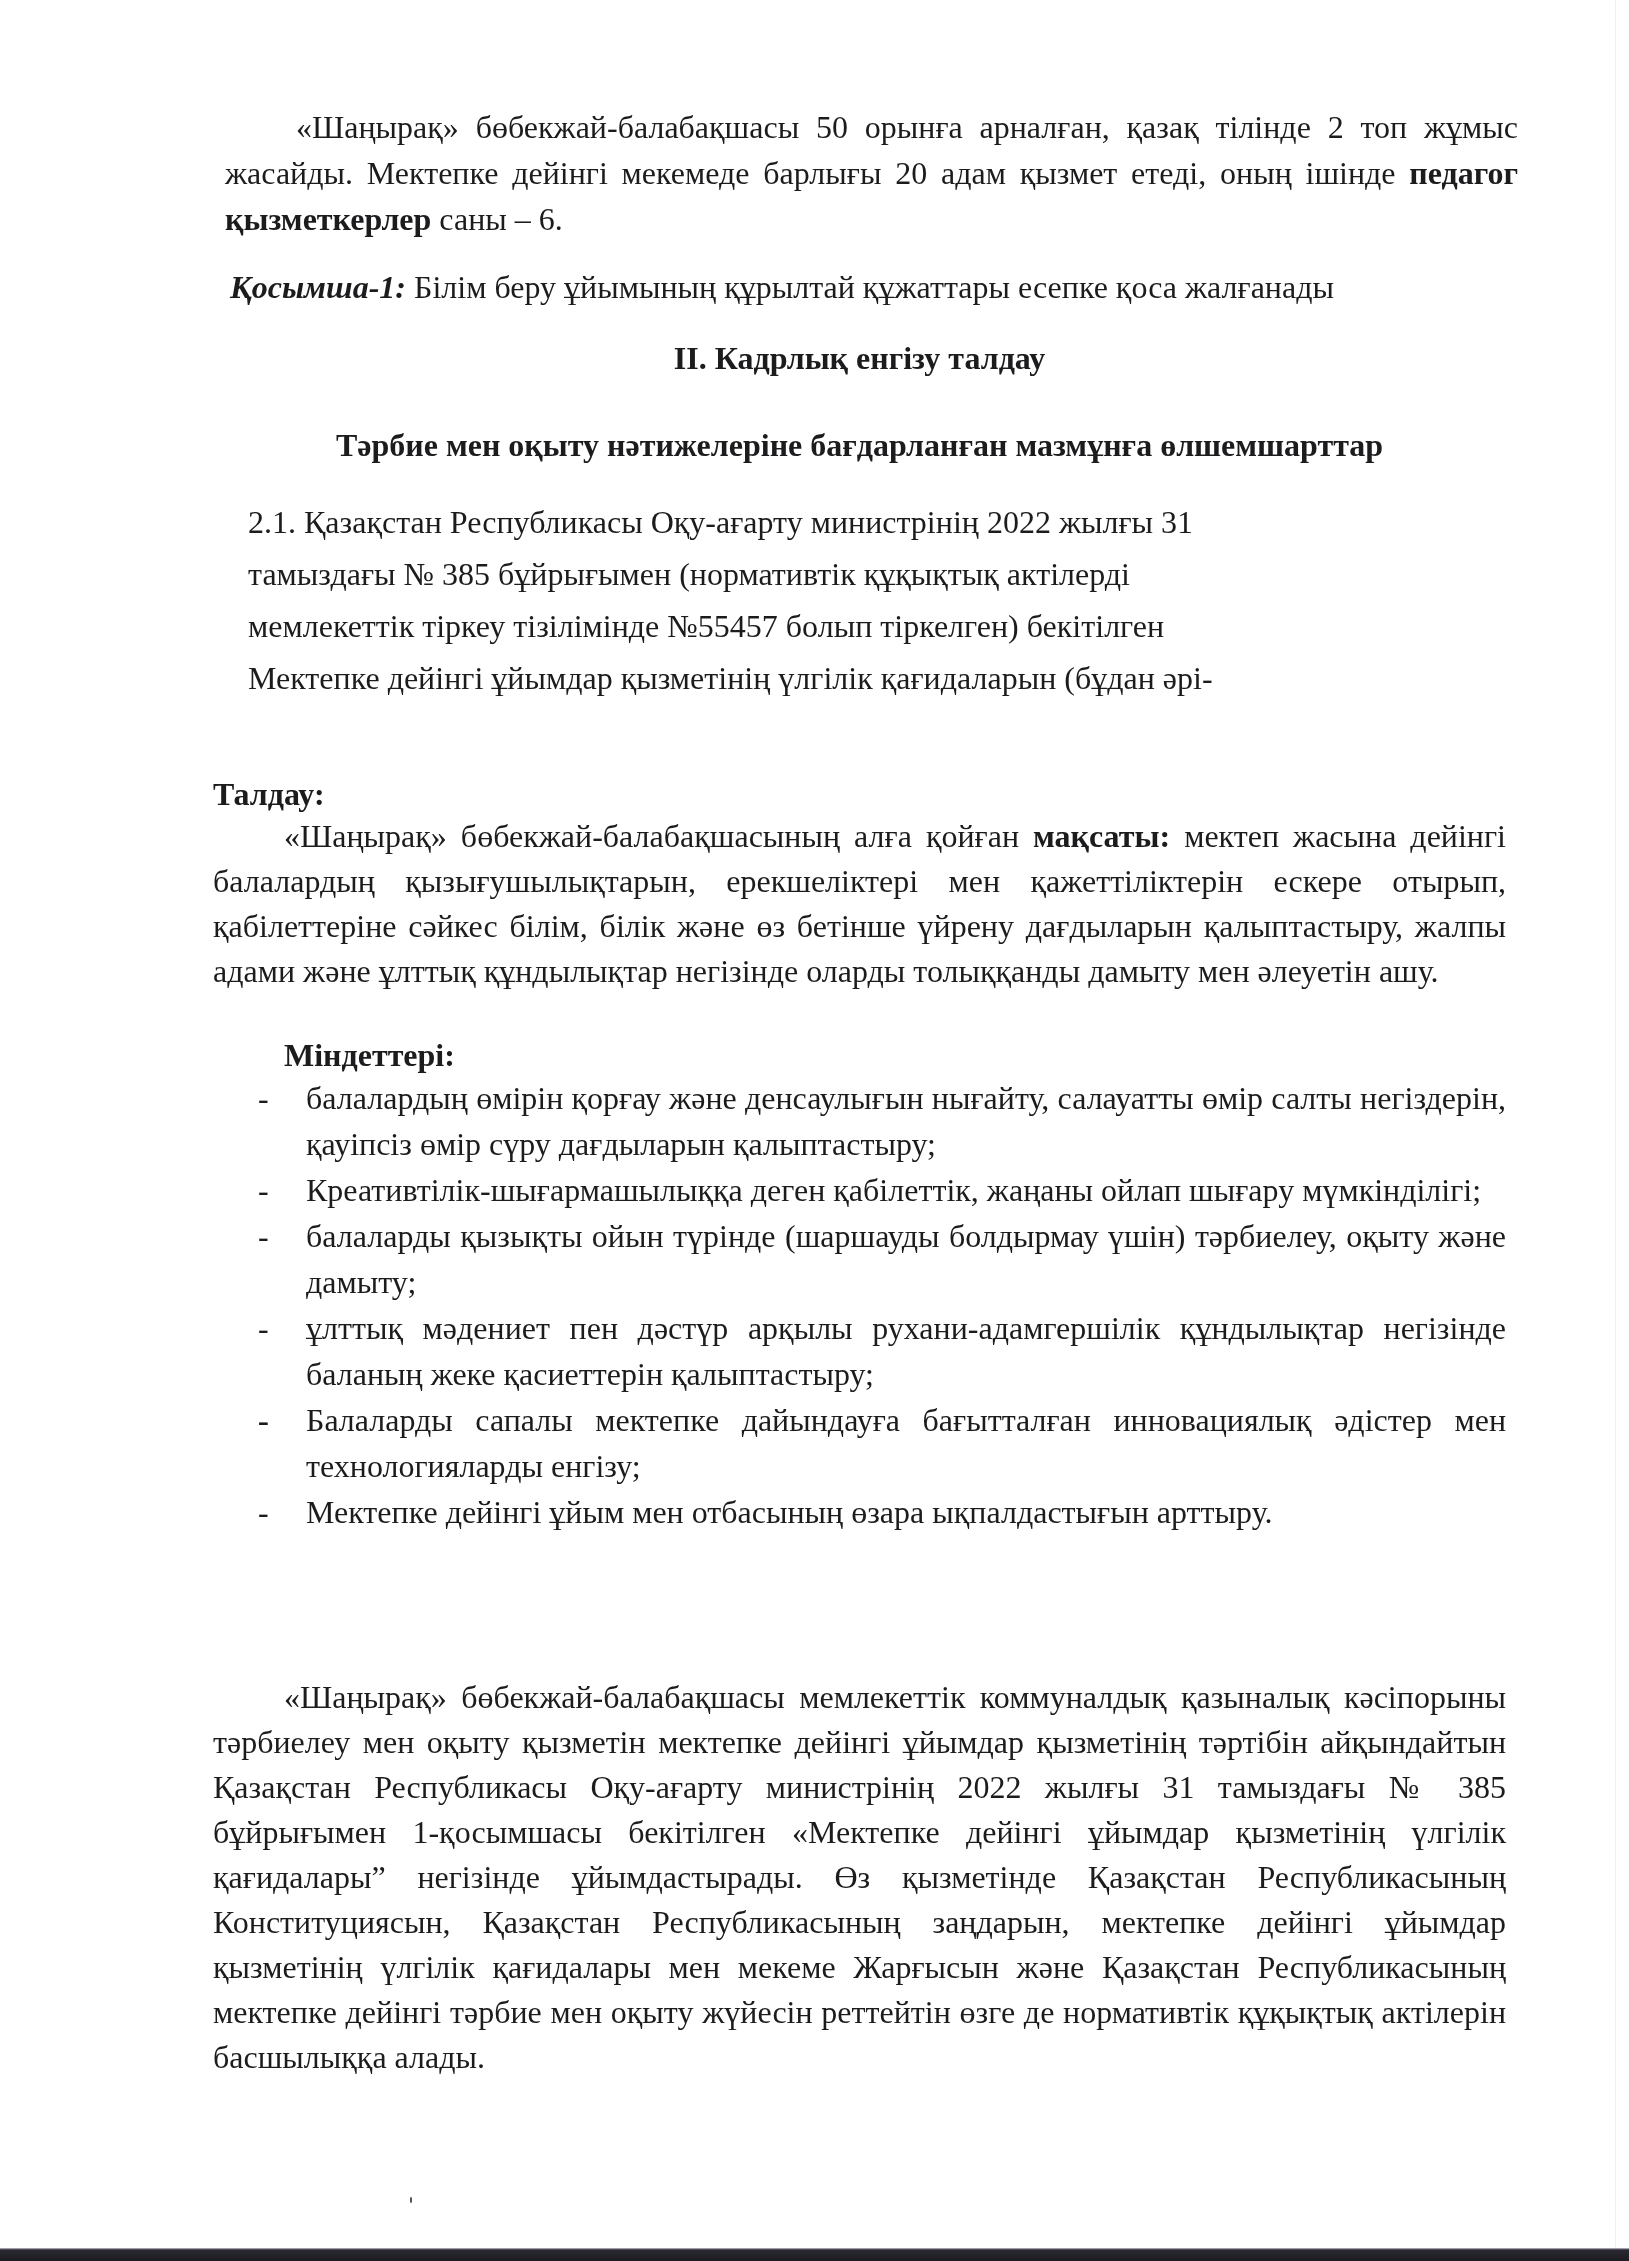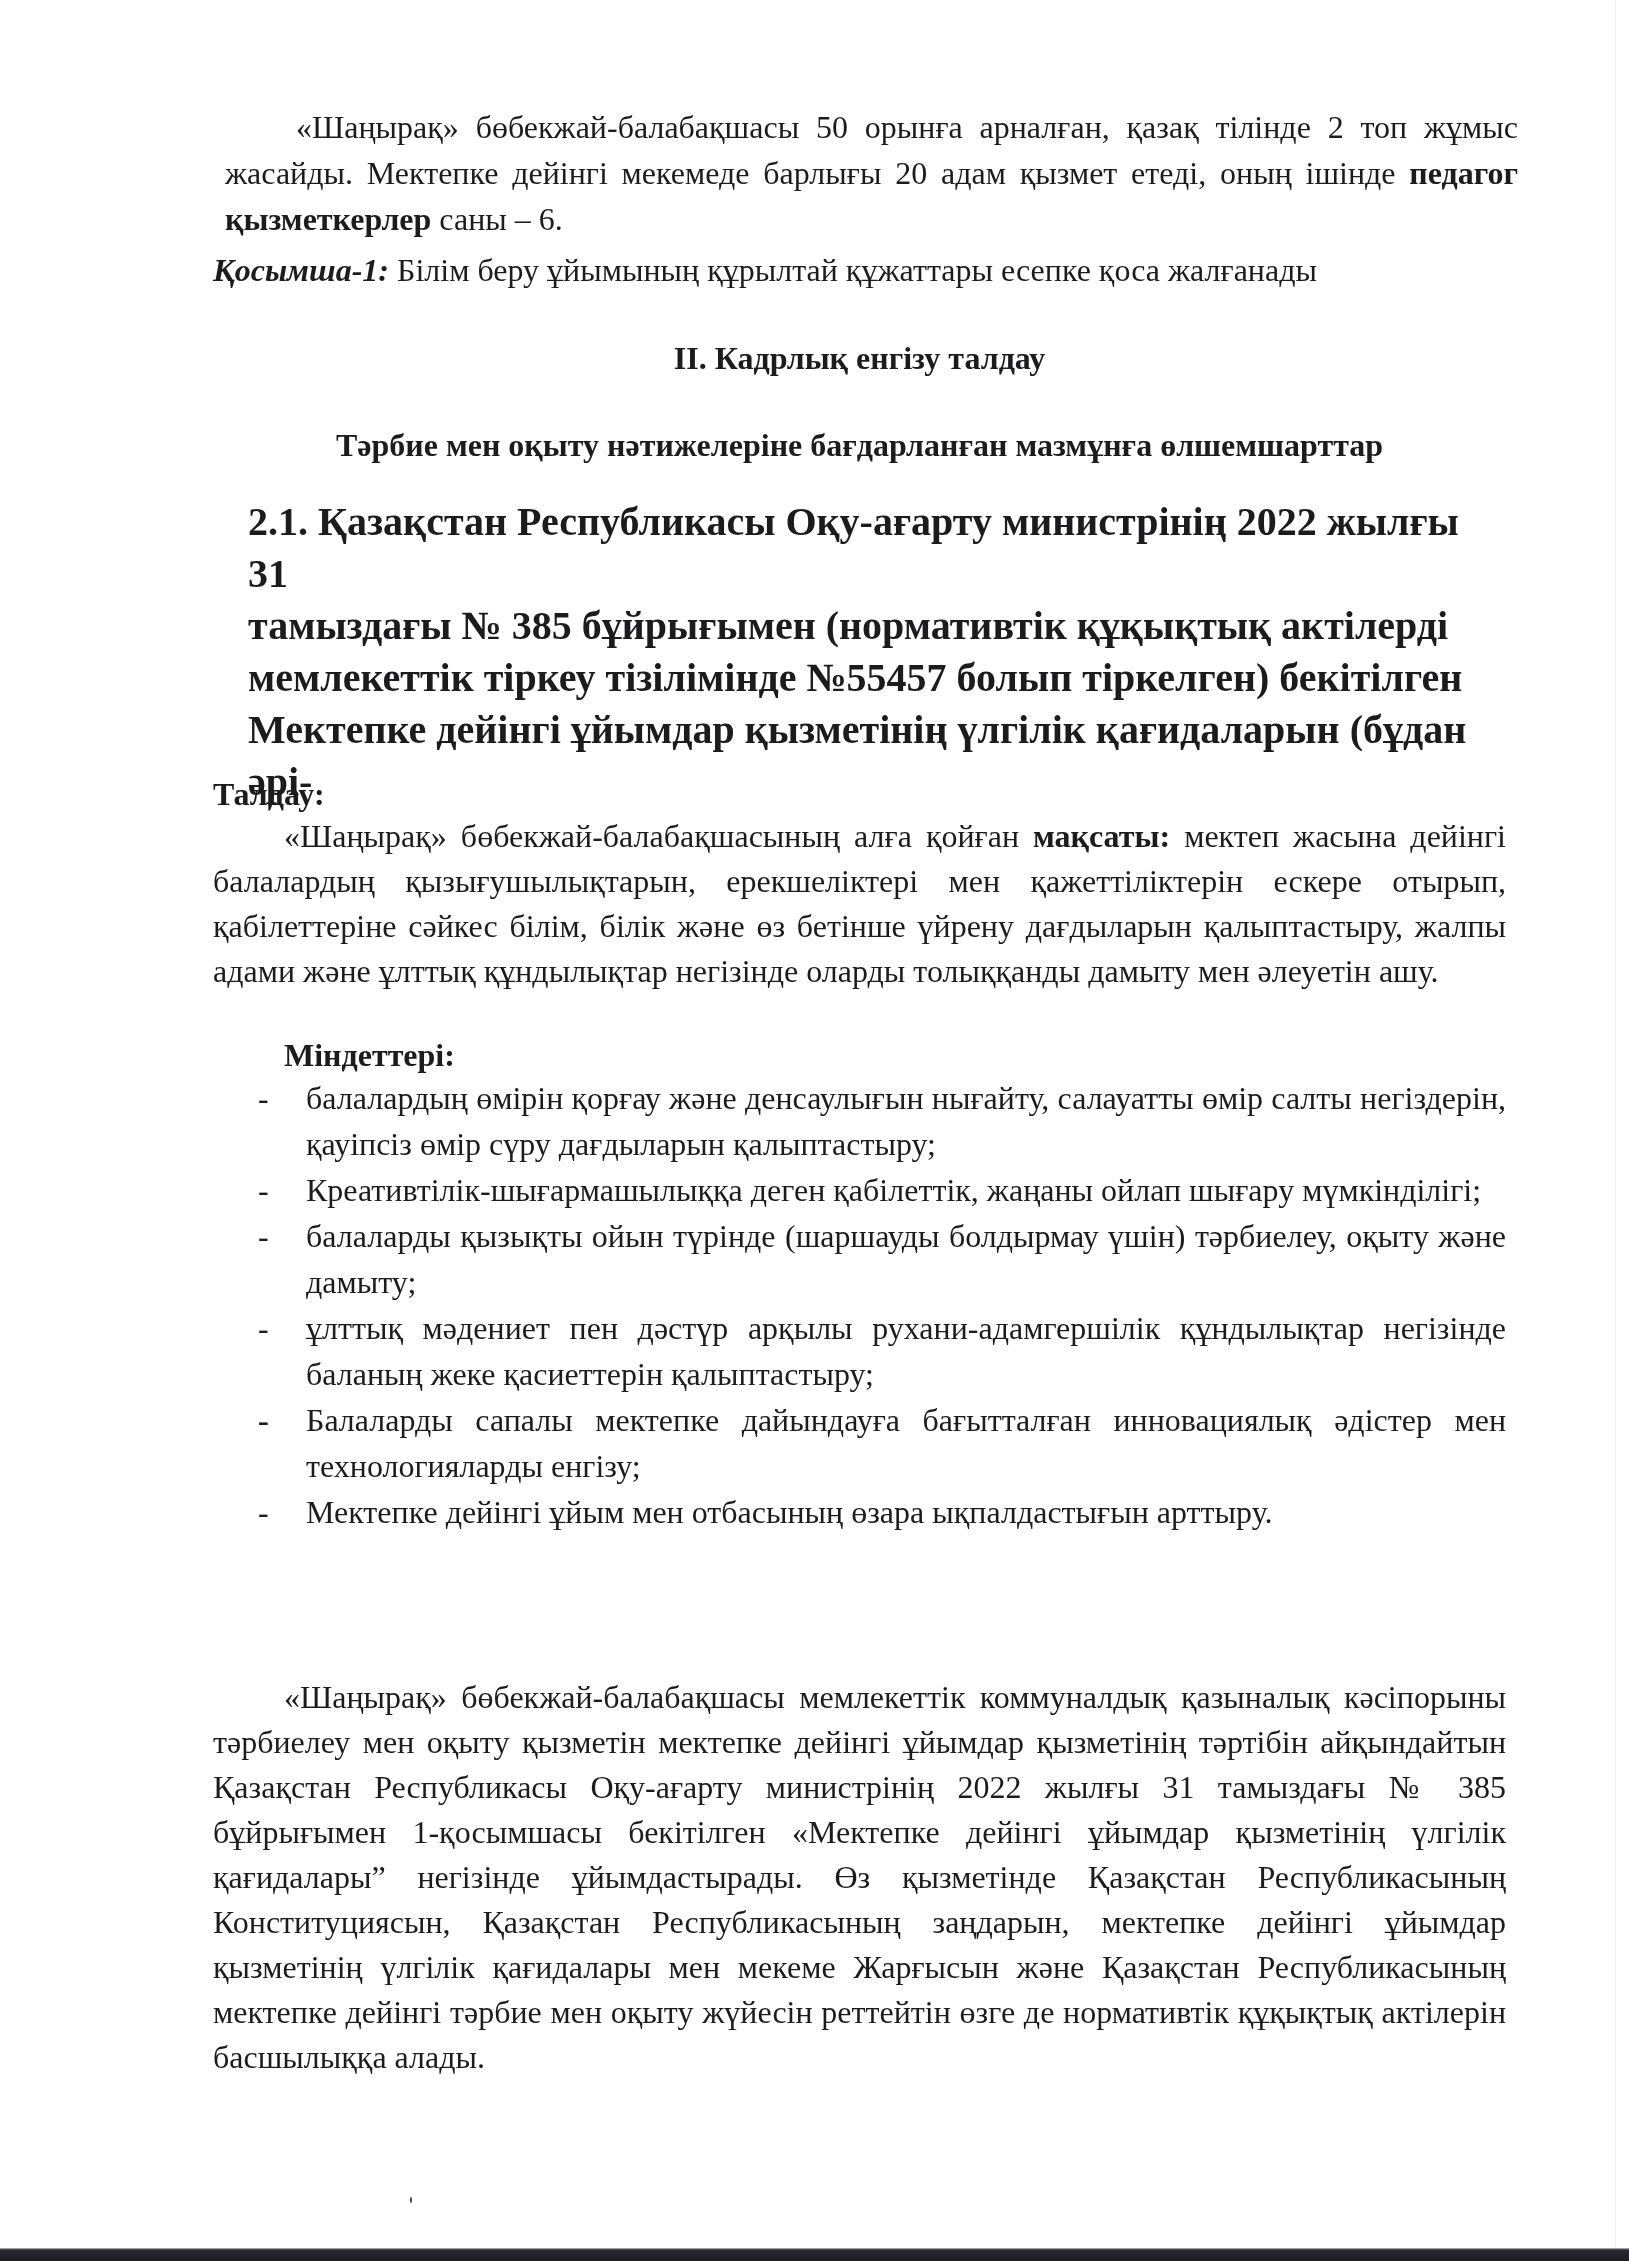--- a/index.html
+++ b/index.html
@@ -25,41 +25,41 @@
   .justify { text-align:justify; text-align-last:left; }
   .indent { text-indent:71px; }
   .bold { font-weight:bold; }
   .bi { font-weight:bold; font-style:italic; }
   .heading {
     position:absolute; left:213px; width:1293px; text-align:center;
     font-size:32px; font-weight:bold; line-height:46px;
   }
   .sub-block {
     position:absolute; left:248px; width:1225px;
-    font-size:40px; font-weight:bold; line-height:52px;
+    font-size:32px; font-weight:normal; line-height:52px;
   }
   .list {
     position:absolute; left:213px; width:1293px; margin:0; padding:0; list-style:none;
     font-size:32px; line-height:46px;
   }
   .list li {
     position:relative; padding-left:93px; text-align:justify; text-align-last:left;
   }
   .list li .dash {
     position:absolute; left:45px; top:0;
   }
 </style>
 </head>
 <body>
 
 <div class="page-edge-right"></div>
 
 <p class="block justify indent" style="top:92px; margin:12px;"><span>«Шаңырақ» бөбекжай-балабақшасы 50 орынға арналған, қазақ тілінде 2 топ жұмыс жасайды. Мектепке дейінгі мекемеде барлығы 20 адам қызмет етеді, оның ішінде </span><span class="bold">педагог қызметкерлер</span><span> саны – 6.</span></p>
 
-<p class="block justify" style="top:247px; margin:0;"><span class="bi">Қосымша-1:</span><span> Білім беру ұйымының құрылтай құжаттары есепке қоса жалғанады</span></p>
+<p class="block justify" style="top:247px; margin:17px;"><span class="bi">Қосымша-1:</span><span> Білім беру ұйымының құрылтай құжаттары есепке қоса жалғанады</span></p>
 
 <div class="heading" style="top:335px;">II. Кадрлық енгізу талдау</div>
 
 <div class="heading" style="top:422px;">Тәрбие мен оқыту нәтижелеріне бағдарланған мазмұнға өлшемшарттар</div>
 
 <div class="sub-block" style="top:496px;">
   <div>2.1. Қазақстан Республикасы Оқу-ағарту министрінің 2022 жылғы 31</div>
   <div>тамыздағы № 385 бұйрығымен (нормативтік құқықтық актілерді</div>
   <div>мемлекеттік тіркеу тізілімінде №55457 болып тіркелген) бекітілген</div>
   <div>Мектепке дейінгі ұйымдар  қызметінің үлгілік қағидаларын (бұдан әрі-</div>

